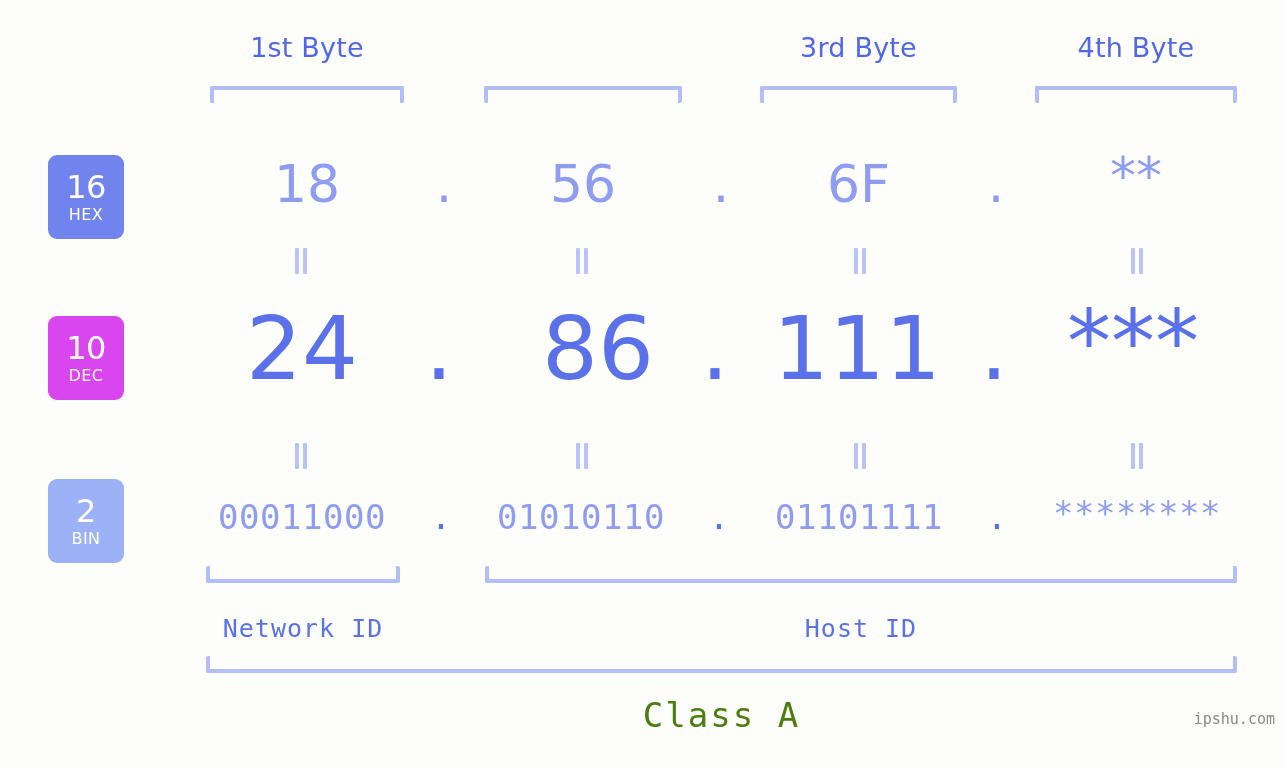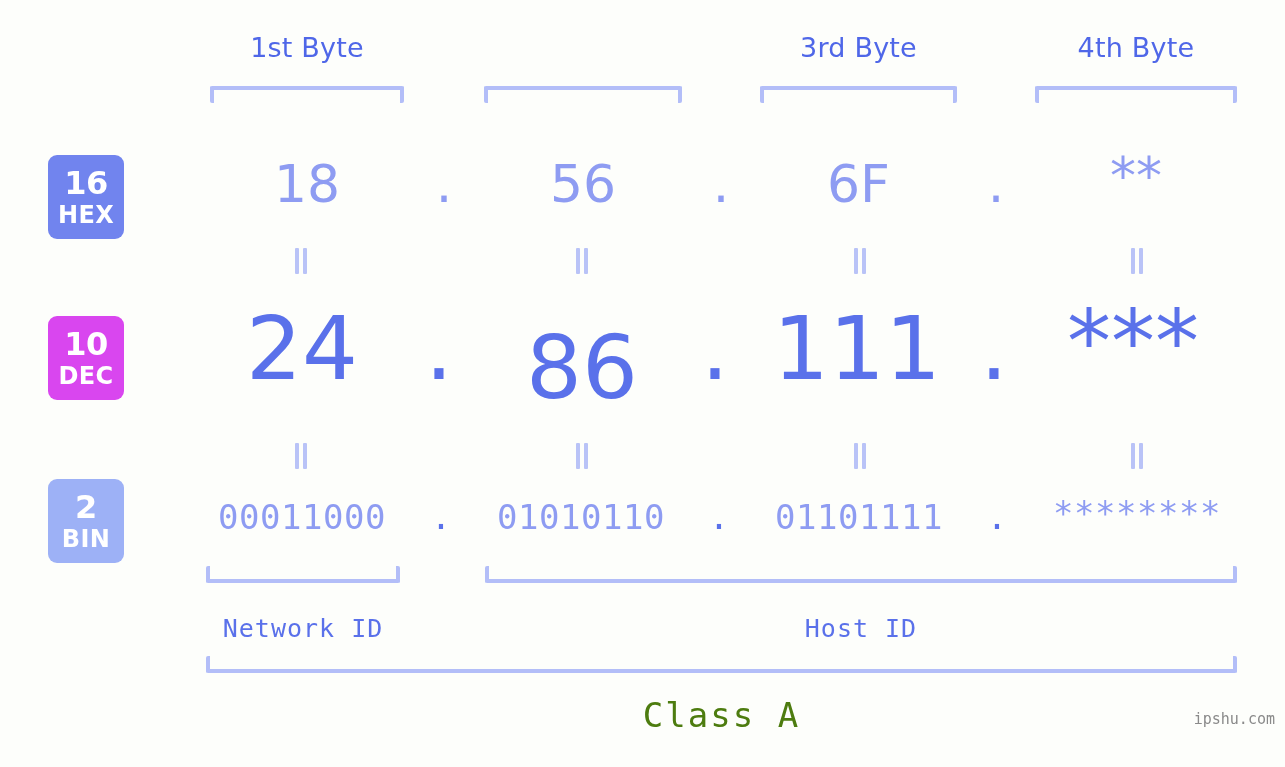--- a/index.html
+++ b/index.html
@@ -61,26 +61,26 @@
     border-radius: 9px;
     color: #ffffff;
     display: flex;
     flex-direction: column;
     align-items: center;
     justify-content: center;
     line-height: 1;
   }
   .badge .num {
     font-size: 32px;
-    font-weight: 700;
+    font-weight: 400;
     letter-spacing: -0.5px;
   }
   .badge .sys {
-    font-size: 24px;
-    font-weight: 700;
+    font-size: 16px;
+    font-weight: 400;
     margin-top: 4px;
     letter-spacing: 0.4px;
   }
 
   
   .row-cell {
     position: absolute;
     text-align: center;
     white-space: nowrap;
     line-height: 1;
@@ -228,21 +228,21 @@
     <i class="a"></i>
       <i class="b"></i>
   </div>
   <div class="eqmark" style="left:1126px; top:248px;">
     <i class="a"></i>
       <i class="b"></i>
   </div>
 
   <div class="row-cell dec-val" style="left:205px; width:194px;">24</div>
   <div class="dot dec-dot" style="left:399px; width:80px;">.</div>
-  <div class="row-cell dec-val" style="left:483px; width:198px;margin-top:19px;">86</div>
+  <div class="row-cell dec-val" style="left:499px; width:198px;">86</div>
   <div class="dot dec-dot" style="left:676px; width:78px;">.</div>
   <div class="row-cell dec-val" style="left:757px; width:200px;">111</div>
   <div class="dot dec-dot" style="left:955px; width:78px;">.</div>
   <div class="row-cell dec-val" style="left:1030px; width:206px; top:298px;">***</div>
 
   <div class="eqmark" style="left:290px; top:443px;">
     <i class="a"></i>
       <i class="b"></i>
   </div>
   <div class="eqmark" style="left:571px; top:443px;">

